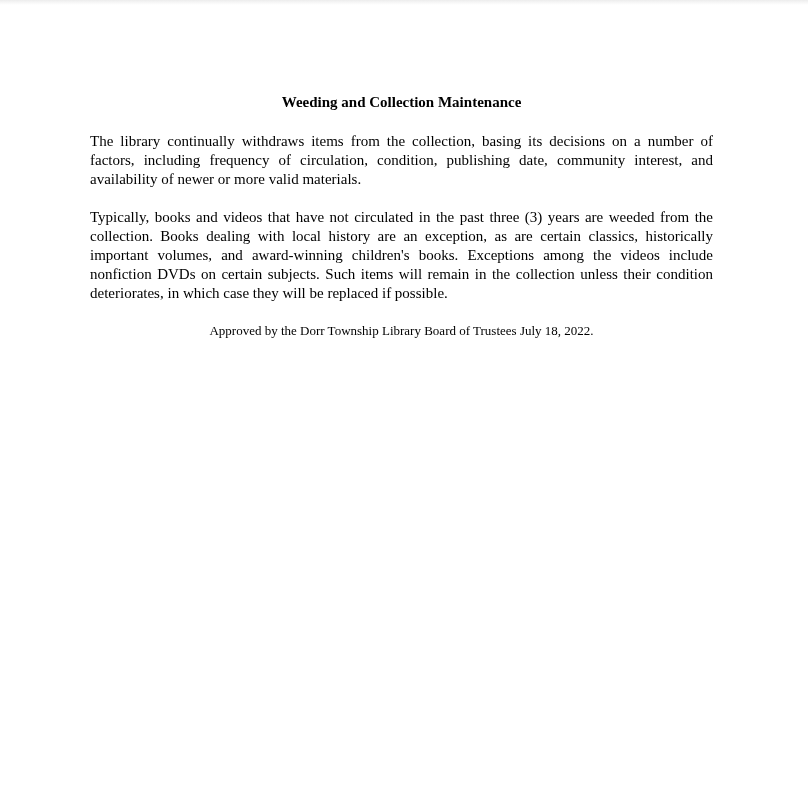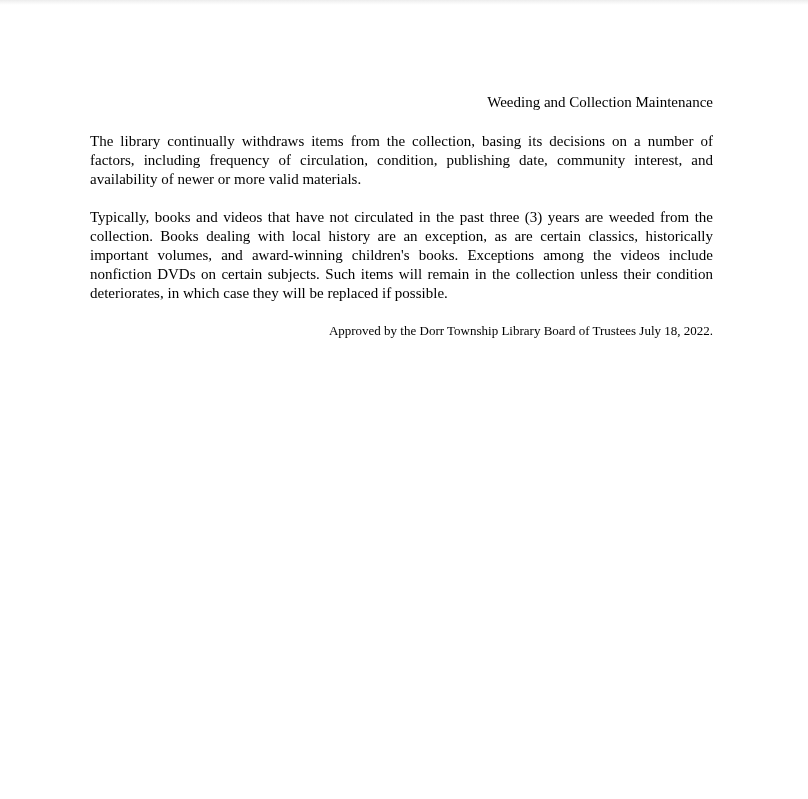--- a/index.html
+++ b/index.html
@@ -32,34 +32,34 @@
     position: absolute;
     top: 0;
     left: 0;
     box-sizing: border-box;
     width: 808px;
     padding: 93px 95px 0 90px;
   }
   .doc-title {
     font-size: 15px;
     line-height: 19px;
-    font-weight: normal;
-    text-align: right;
+    font-weight: bold;
+    text-align: center;
     margin: 0 0 20px 0;
   }
   .body-para {
     font-size: 15px;
     line-height: 19px;
     text-align: justify;
     margin: 0 0 19px 0;
   }
   .approval-line {
     font-size: 13px;
     line-height: 17px;
-    text-align: right;
+    text-align: center;
     margin: 2px 0 0 0;
   }
 </style>
 </head>
 <body>
 
 <div class="page">
   <div class="page-top-edge"></div>
   <div class="content">
     <h1 class="doc-title">Weeding and Collection Maintenance</h1>

